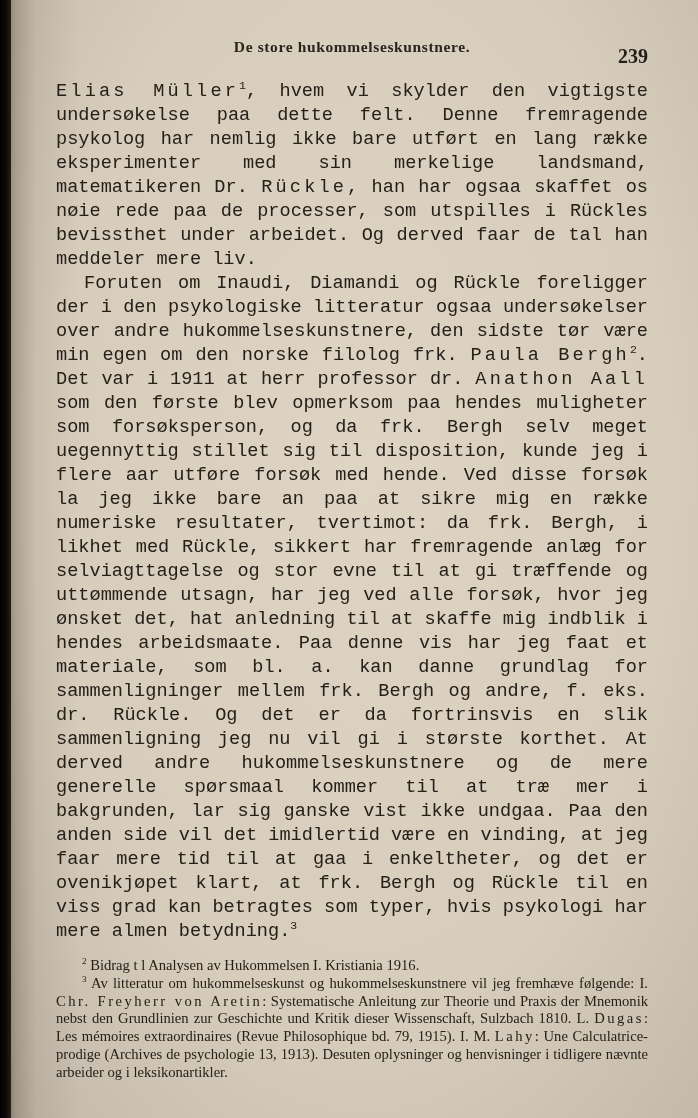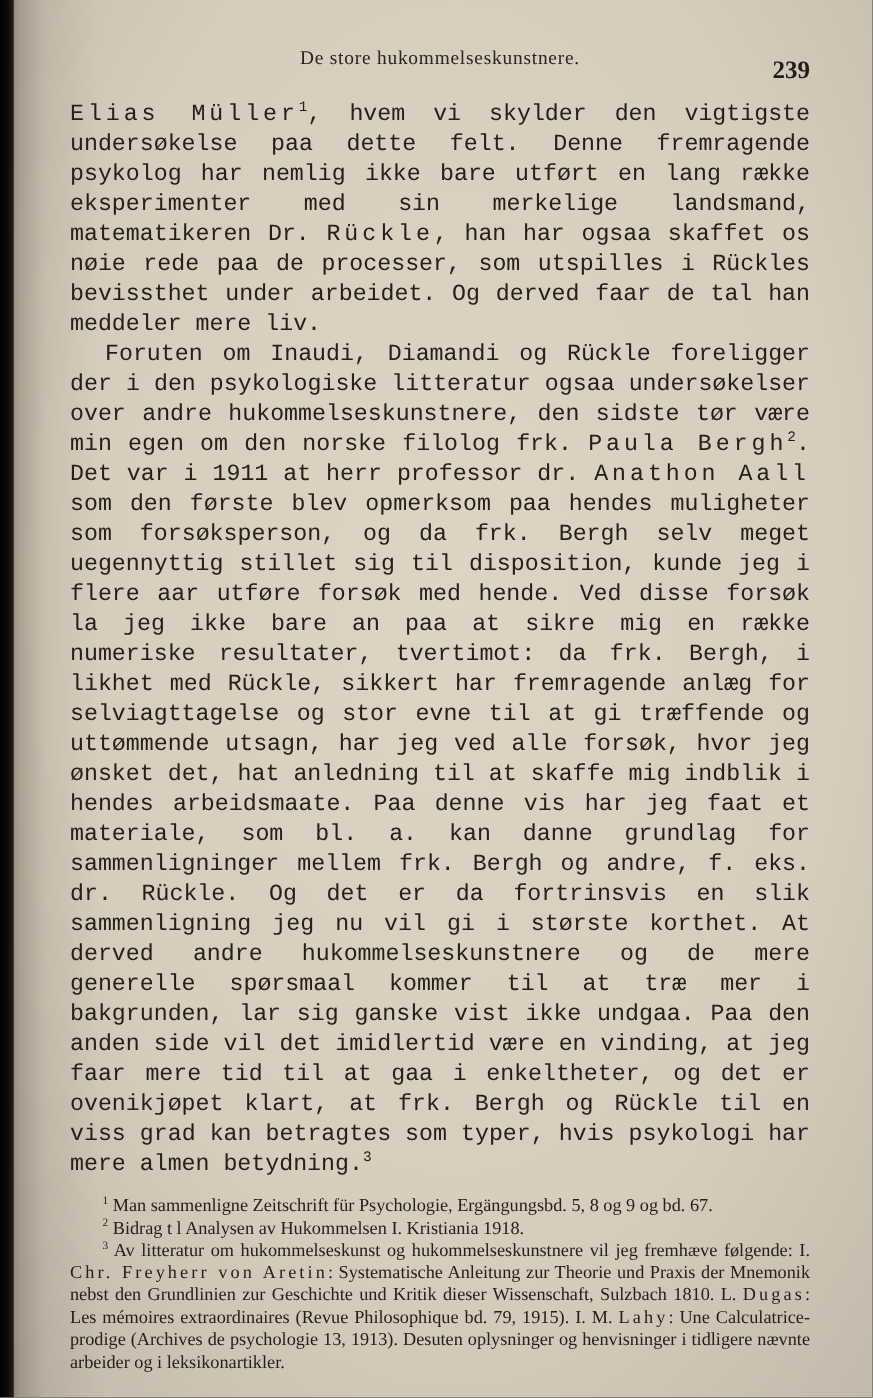--- a/index.html
+++ b/index.html
@@ -12,21 +12,21 @@
       #dbd1c0;
     font-family:"Liberation Serif","DejaVu Serif",serif;
     color:#262019;
   }
   .binding {
     position:absolute; left:0; top:0; bottom:0; width:11px;
     background:linear-gradient(to right, #000 0%, #0c0a08 55%, #281f15 100%);
   }
   .page { position:absolute; left:56px; top:0; width:592px; height:100%; }
   .header { position:relative; margin-top:38px; text-align:center; height:24px; }
-  .running-title { font-weight:normal; font-size:15.5px; letter-spacing:0.04em; color:#2a241d; }
+  .running-title { font-weight:bold; font-size:15.5px; letter-spacing:0.04em; color:#2a241d; }
   .page-number { position:absolute; right:0; top:-4px; font-weight:bold; font-size:20px; color:#231d17;margin-top:11px; }
   .body-text { margin-top:18px; text-align:justify; font-size:18.6px; line-height:24px; }
   .para { margin:0;font-family:Liberation Mono, monospace; }
   .para.indent { text-indent:28px; }
   .spaced { letter-spacing:0.17em; }
   sup { font-size:0.62em; line-height:0; vertical-align:super; }
   .footnotes { margin-top:13px; text-align:justify; font-size:14.6px; line-height:17.8px; }
   .footnote { margin:0; text-indent:26px; }
 </style>
 </head>
@@ -37,18 +37,17 @@
   <div class="page">
     <div class="header">
       <span class="running-title">De store hukommelseskunstnere.</span>
       <span class="page-number">239</span>
     </div>
     <div class="body-text">
         <p class="para"><span class="spaced">Elias Müller</span><sup>1</sup><span>, hvem vi skylder den vigtigste undersøkelse paa dette felt.  Denne fremragende psykolog har nemlig ikke bare utført en lang række eksperimenter med sin merkelige landsmand, matematikeren Dr. </span><span class="spaced">Rückle</span><span>, han har ogsaa skaffet os nøie rede paa de processer, som utspilles i Rückles bevissthet under arbeidet.  Og derved faar de tal han meddeler mere liv.</span></p>
         <p class="para indent"><span>Foruten om Inaudi, Diamandi og Rückle foreligger der i den psykologiske litteratur ogsaa undersøkelser over andre hukommelseskunstnere, den sidste tør være min egen om den norske filolog frk. </span><span class="spaced">Paula Bergh</span><sup>2</sup><span>.  Det var i 1911 at herr professor dr. </span><span class="spaced">Anathon Aall</span><span> som den første blev opmerksom paa hendes muligheter som forsøksperson, og da frk. Bergh selv meget uegennyttig stillet sig til disposition, kunde jeg i flere aar utføre forsøk med hende.  Ved disse forsøk la jeg ikke bare an paa at sikre mig en række numeriske resultater, tvertimot: da frk. Bergh, i likhet med Rückle, sikkert har fremragende anlæg for selviagttagelse og stor evne til at gi træffende og uttømmende utsagn, har jeg ved alle forsøk, hvor jeg ønsket det, hat anledning til at skaffe mig indblik i hendes arbeidsmaate.  Paa denne vis har jeg faat et materiale, som bl. a. kan danne grundlag for sammenligninger mellem frk. Bergh og andre, f. eks. dr. Rückle.  Og det er da fortrinsvis en slik sammenligning jeg nu vil gi i største korthet.  At derved andre hukommelseskunstnere og de mere generelle spørsmaal kommer til at træ mer i bakgrunden, lar sig ganske vist ikke undgaa.  Paa den anden side vil det imidlertid være en vinding, at jeg faar mere tid til at gaa i enkeltheter, og det er ovenikjøpet klart, at frk. Bergh og Rückle til en viss grad kan betragtes som typer, hvis psykologi har mere almen betydning.</span><sup>3</sup></p>
       </div>
     <div class="footnotes">
-        <p class="footnote"><sup>1</sup><span> Man sammenligne Zeitschrift für Psychologie, Ergängungsbd. 5, 8 og 9 og bd. 67.</span></p>
-        <p class="footnote"><sup>2</sup><span> Bidrag t l Analysen av Hukommelsen I.  Kristiania 1918.</span></p>
+        <p class="footnote"><sup>2</sup><span> Bidrag t l Analysen av Hukommelsen I.  Kristiania 1916.</span></p>
         <p class="footnote"><sup>3</sup><span> Av litteratur om hukommelseskunst og hukommelseskunstnere vil jeg fremhæve følgende:  I.  </span><span class="spaced">Chr. Freyherr von Aretin</span><span>:  Systematische Anleitung zur Theorie und Praxis der Mnemonik nebst den Grundlinien zur Geschichte und Kritik dieser Wissenschaft, Sulzbach 1810.  L. </span><span class="spaced">Dugas</span><span>:  Les mémoires extraordinaires (Revue Philosophique bd. 79, 1915).  I. M. </span><span class="spaced">Lahy</span><span>:  Une Calculatrice-prodige (Archives de psychologie 13, 1913).  Desuten oplysninger og henvisninger i tidligere nævnte arbeider og i leksikonartikler.</span></p>
       </div>
   </div>
 </div>
 
 </body></html>

